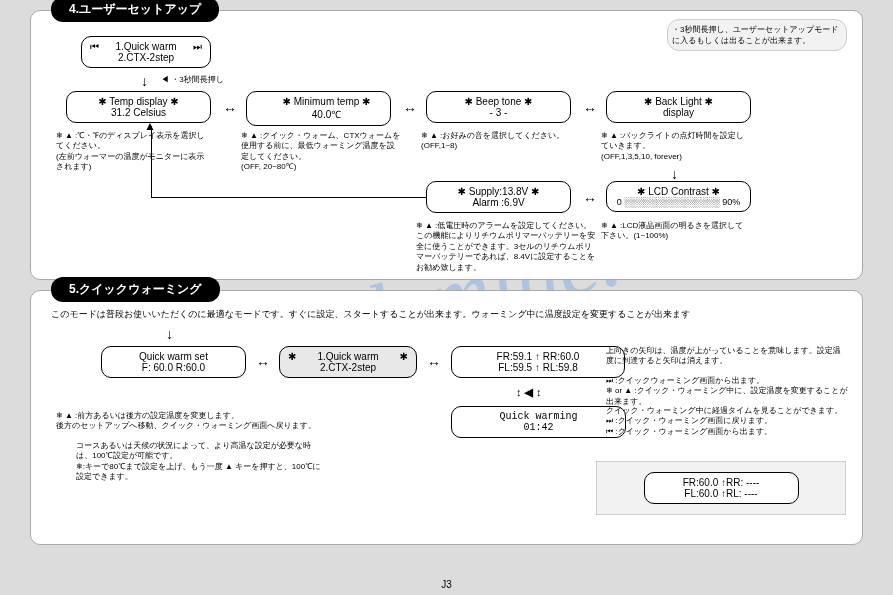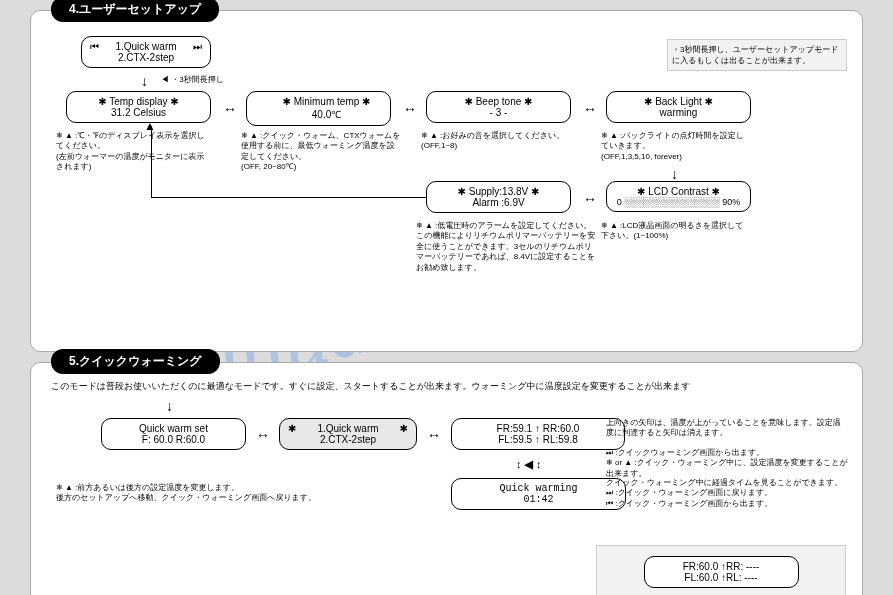--- a/index.html
+++ b/index.html
@@ -23,21 +23,21 @@
     z-index: 0;
   }
   .panel {
     background: #fff;
     border-radius: 10px;
     border: 1px solid #aaa;
     margin: 10px 30px;
     position: relative;
     z-index: 1;
   }
-  .panel.top { height: 342px; }
+  .panel.top { height: 270px; }
   .panel.bottom { height: 255px; }
   .section-tab {
     position: absolute;
     top: -14px;
     left: 20px;
     background: #000;
     color: #fff;
     border-radius: 12px;
     padding: 4px 18px;
     font-size: 12px;
@@ -80,21 +80,21 @@
   .line { position: absolute; background: #000; }
 </style>
 </head>
 <body>
 
 <div class="watermark">manualsmine.com</div>
 
 <div class="panel top">
   <div class="section-tab">4.ユーザーセットアップ</div>
 
-  <div class="note-box" style="top:28px; right:15px; width:180px;">・3秒間長押し、ユーザーセットアップモードに入るもしくは出ることが出来ます。</div>
+  <div class="note-box" style="top:8px; right:15px; width:180px;border-radius:12px;">・3秒間長押し、ユーザーセットアップモードに入るもしくは出ることが出来ます。</div>
 
   <div class="box" style="top:25px; left:50px; width:130px;">
     <span style="float:left">⏮</span>
     <span style="display:inline-block">1.Quick warm</span>
     <span style="float:right">⏭</span>
     <br>
     <span>2.CTX-2step</span>
   </div>
   <div class="arrow" style="top:62px; left:110px;">↓</div>
   <div class="desc" style="top:64px; left:130px;">◀ ・3秒間長押し</div>
@@ -121,21 +121,21 @@
     <div>✱     Beep tone     ✱</div>
     <div>- 3 -</div>
   </div>
   <div class="desc" style="top:120px; left:390px; width:150px; white-space:pre-line;">❄ ▲ :お好みの音を選択してください。
 (OFF,1~8)</div>
 
   <div class="arrow" style="top:88px; left:552px;">↔</div>
 
   <div class="box" style="top:80px; left:575px; width:145px;">
     <div>✱    Back Light    ✱</div>
-    <div>warming</div>
+    <div>display</div>
   </div>
   <div class="desc" style="top:120px; left:570px; width:150px; white-space:pre-line;">❄ ▲ :バックライトの点灯時間を設定していきます。
 (OFF,1,3,5,10, forever)</div>
 
   <div class="arrow" style="top:155px; left:640px;">↓</div>
 
   <div class="box" style="top:170px; left:575px; width:145px;">
     <div>✱   LCD Contrast   ✱</div>
     <div style="font-size:9px;">0 ░░░░░░░░░░░░░░░ 90%</div>
   </div>
@@ -160,20 +160,22 @@
   <div class="desc" style="top:18px; left:20px; width:780px; font-size:9px;">このモードは普段お使いいただくのに最適なモードです。すぐに設定、スタートすることが出来ます。ウォーミング中に温度設定を変更することが出来ます</div>
 
   <div class="arrow" style="top:35px; left:135px;">↓</div>
 
   <div class="box" style="top:55px; left:70px; width:145px;">
     <div>Quick warm set</div>
     <div>F: 60.0    R:60.0</div>
   </div>
   <div class="desc" style="top:120px; left:25px; width:260px; white-space:pre-line;">❄ ▲ :前方あるいは後方の設定温度を変更します。
 後方のセットアップへ移動、クイック・ウォーミング画面へ戻ります。</div>
+  <div class="desc" style="top:150px; left:45px; width:250px; white-space:pre-line;">コースあるいは天候の状況によって、より高温な設定が必要な時は、100℃設定が可能です。
+❄:キーで80℃まで設定を上げ、もう一度 ▲ キーを押すと、100℃に設定できます。</div>
 
   <div class="arrow" style="top:62px; left:225px;">↔</div>
 
   <div class="box shaded" style="top:55px; left:248px; width:138px;">
     <span style="float:left">✱</span>
     <span>1.Quick warm</span>
     <span style="float:right">✱</span>
     <br>
     <span>2.CTX-2step</span>
   </div>
@@ -191,21 +193,21 @@
   <div class="arrow" style="top:95px; left:485px; font-size:11px;">↕ ◀ ↕</div>
 
   <div class="box" style="top:115px; left:420px; width:175px;font-family:Liberation Mono, monospace;">
     <div>Quick warming</div>
     <div>01:42</div>
   </div>
   <div class="desc" style="top:115px; left:575px; width:245px; white-space:pre-line;">クイック・ウォーミング中に経過タイムを見ることができます。
 ⏭ :クイック・ウォーミング画面に戻ります。
 ⏮ :クイック・ウォーミング画面から出ます。</div>
 
-  <div class="note-box" style="top:170px; left:565px; width:250px; padding:10px 6px;margin-top:12px;">
+  <div class="note-box" style="top:170px; left:565px; width:250px; padding:10px 6px;">
     <div class="box" style="position:relative; width:155px; margin:0 auto;">
       <div>FR:60.0  ↑RR: ----</div>
       <div>FL:60.0  ↑RL: ----</div>
     </div>
   </div>
 </div>
 
 <div class="footer">J3</div>
 
 </body></html>

